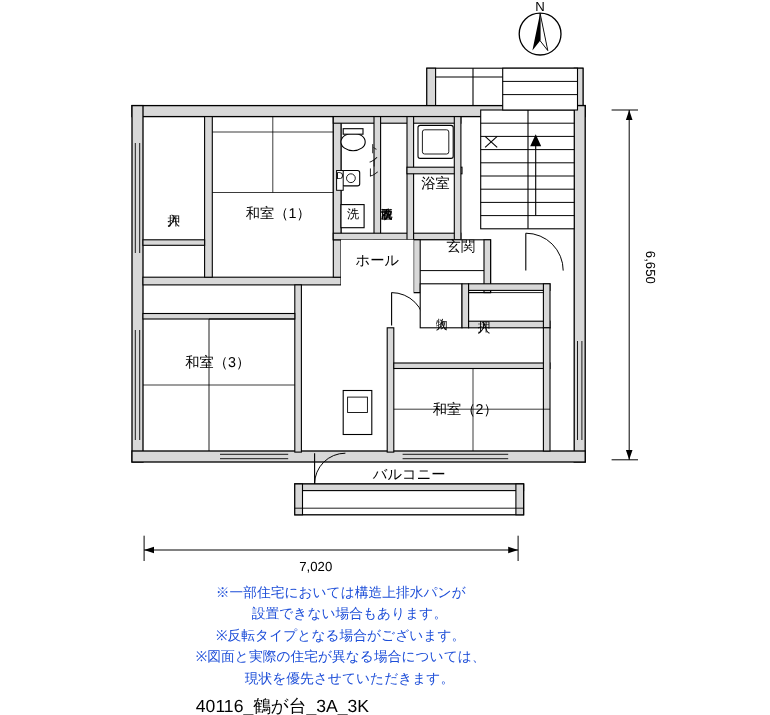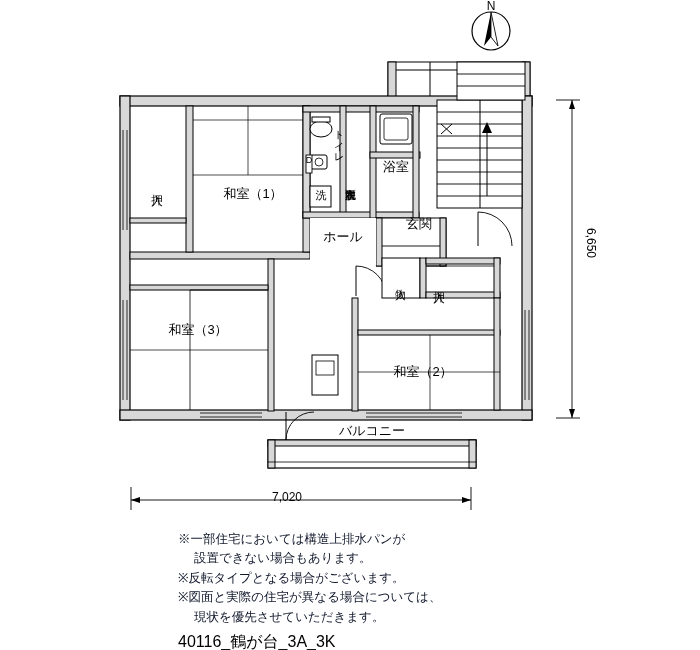--- a/index.html
+++ b/index.html
@@ -24,22 +24,23 @@
   .lbl.v{
     writing-mode:vertical-rl;
     text-orientation:upright;
     white-space:pre;
     line-height:1.05;
   }
   .note{
     position:absolute;
     font-size:12.5px;
     line-height:1.55;
-    color:#0f172a;
-    white-space:pre;
+    color:#1d4ed8;
+    white-space:pre;
+    text-align:center;
   }
   .code{
     position:absolute;
     font-size:16px;
     color:#000;
     white-space:pre;
   }
   .dimtext{
     position:absolute;
     font-size:12px;
@@ -251,21 +252,21 @@
   <div class="lbl v" style="left:151px;top:163px;height:44px;font-size:11.5px;">押入</div>
 
   <div class="lbl v" style="left:433px;top:262px;height:40px;font-size:11.5px;">押入</div>
 
   <div class="lbl v" style="left:395px;top:263px;height:36px;font-size:10.5px;">物入</div>
 
   <div class="lbl" style="left:303px;top:155px;font-size:9px;width:12px;">D</div>
 
   <div class="lbl" style="left:479px;top:0px;width:24px;font-size:12px;">N</div>
 
-  <div class="dimtext" style="left:272px;top:490px;">7,020</div>
+  <div class="dimtext" style="left:272px;top:508px;">7,020</div>
   <div class="dimtext vert" style="left:584px;top:228px;">6,650</div>
 
   <div class="note" style="left:178px;top:530px;">※一部住宅においては構造上排水パンが
 　 設置できない場合もあります。
 ※反転タイプとなる場合がございます。
 ※図面と実際の住宅が異なる場合については、
 　 現状を優先させていただきます。</div>
 
   <div class="code" style="left:178px;top:632px;">40116_鶴が台_3A_3K</div>
 

